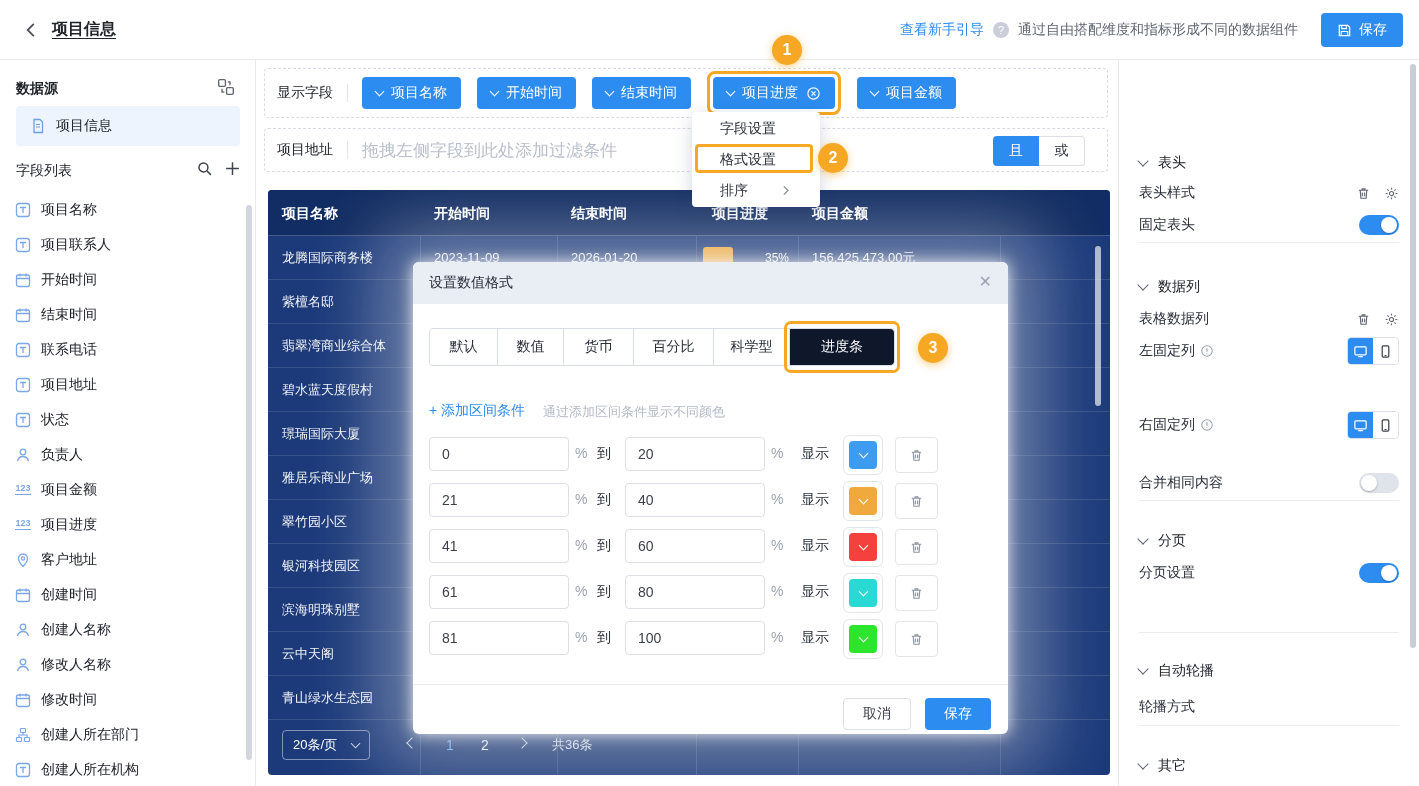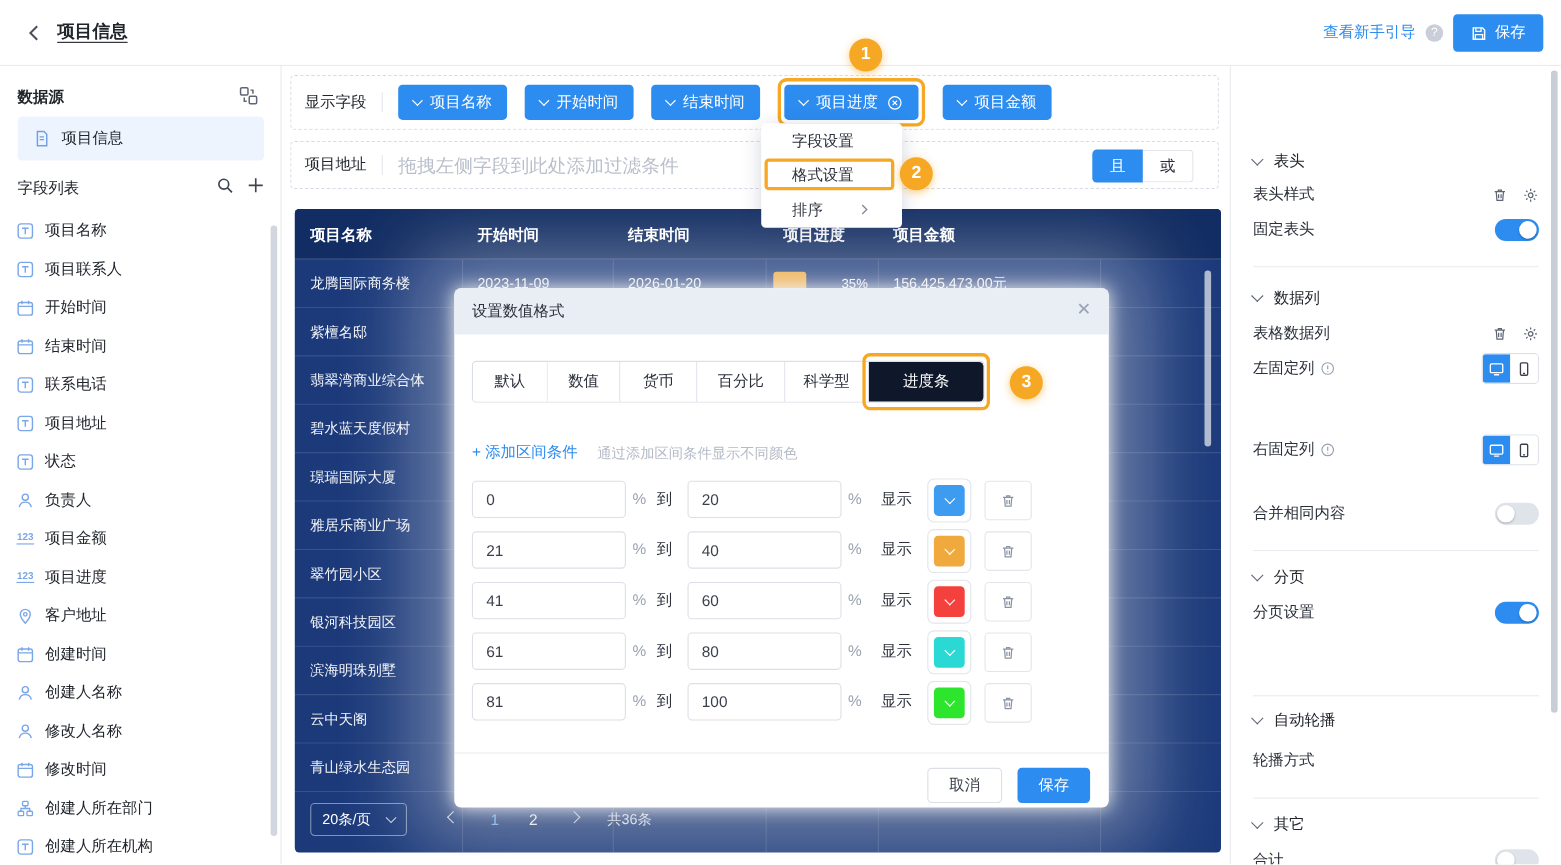--- a/index.html
+++ b/index.html
@@ -105,21 +105,21 @@
   .swatch-btn { position:absolute; left:430px; top:0; width:40px; height:40px; border:1px solid #e2e5ea; border-radius:6px; background:#fff; display:flex; align-items:center; justify-content:center; cursor:pointer; }
   .swatch { width:28px; height:28px; border-radius:4px; display:flex; align-items:center; justify-content:center; }
   .sw-chev { width:7px; height:7px; border-left:1.8px solid #fff; border-bottom:1.8px solid #fff; transform:rotate(-45deg); margin-top:-3px; }
   .del-btn { position:absolute; left:482px; top:2px; width:43px; height:36px; border:1px solid #e2e5ea; border-radius:4px; background:#fff; display:flex; align-items:center; justify-content:center; color:#8a93a3; cursor:pointer; }
   #modal-foot { position:absolute; left:0; top:422px; width:595px; height:50px; border-top:1px solid #e8ebf1; }
   .btn-cancel { position:absolute; left:430px; top:13px; width:68px; height:32px; border:1px solid #dcdfe6; border-radius:4px; background:#fff; color:#3a3f4a; font-size:14px; cursor:pointer; font-family:inherit; }
   .btn-ok { position:absolute; left:512px; top:13px; width:66px; height:32px; border:none; border-radius:4px; background:#2d8cf0; color:#fff; font-size:14px; cursor:pointer; font-family:inherit; }
 
   
   #rightpanel { left:1118px; top:60px; width:301px; height:726px; border-left:1px solid #e9eaee; background:#fff; }
-  .rp-row { position:absolute; left:20px; width:260px; display:flex; align-items:center; }
+  .rp-row { position:absolute; left:20px; width:260px; display:flex; align-items:center;margin-top:16px; }
   .sec-head { gap:11px; font-size:14px; color:#20242b; cursor:pointer; }
   .sec-chev { width:8px; height:8px; border-left:1.6px solid #5f6673; border-bottom:1.6px solid #5f6673; transform:rotate(-45deg); margin-top:-4px; }
   .rp-label { font-size:14px; color:#2a2f3a; display:flex; align-items:center; gap:5px; }
   .rp-icons { position:absolute; right:0; display:flex; gap:13px; color:#5f6673; }
   .rp-icons .ic { cursor:pointer; }
   .toggle { position:absolute; right:0; width:40px; height:20px; border-radius:10px; background:#dfe3ea; cursor:pointer; }
   .toggle::after { content:""; position:absolute; width:16px; height:16px; border-radius:50%; background:#fff; top:2px; left:2px; box-shadow:0 1px 2px rgba(0,0,0,.25); }
   .toggle.on { background:#2d8cf0; }
   .toggle.on::after { left:22px; }
   .rp-div { position:absolute; left:20px; width:260px; height:1px; background:#e9ecf1; }
@@ -211,20 +211,21 @@
 <div id="root">
 
   <div id="topbar" class="abs">
     <svg class="abs back-btn ic">
         <use href="#i-back"></use>
       </svg>
     <div class="abs tb-title">项目信息</div>
     <div class="abs tb-right">
       <span class="guide-link">查看新手引导</span>
       <span class="help-dot">?</span>
+      <span class="tb-sub">通过自由搭配维度和指标形成不同的数据组件</span>
       <button class="save-btn">
         <svg class="ic" width="15" height="15">
             <use href="#i-save"></use>
           </svg>
         <span>保存</span>
       </button>
     </div>
   </div>
 
   <div id="leftpanel" class="abs">

